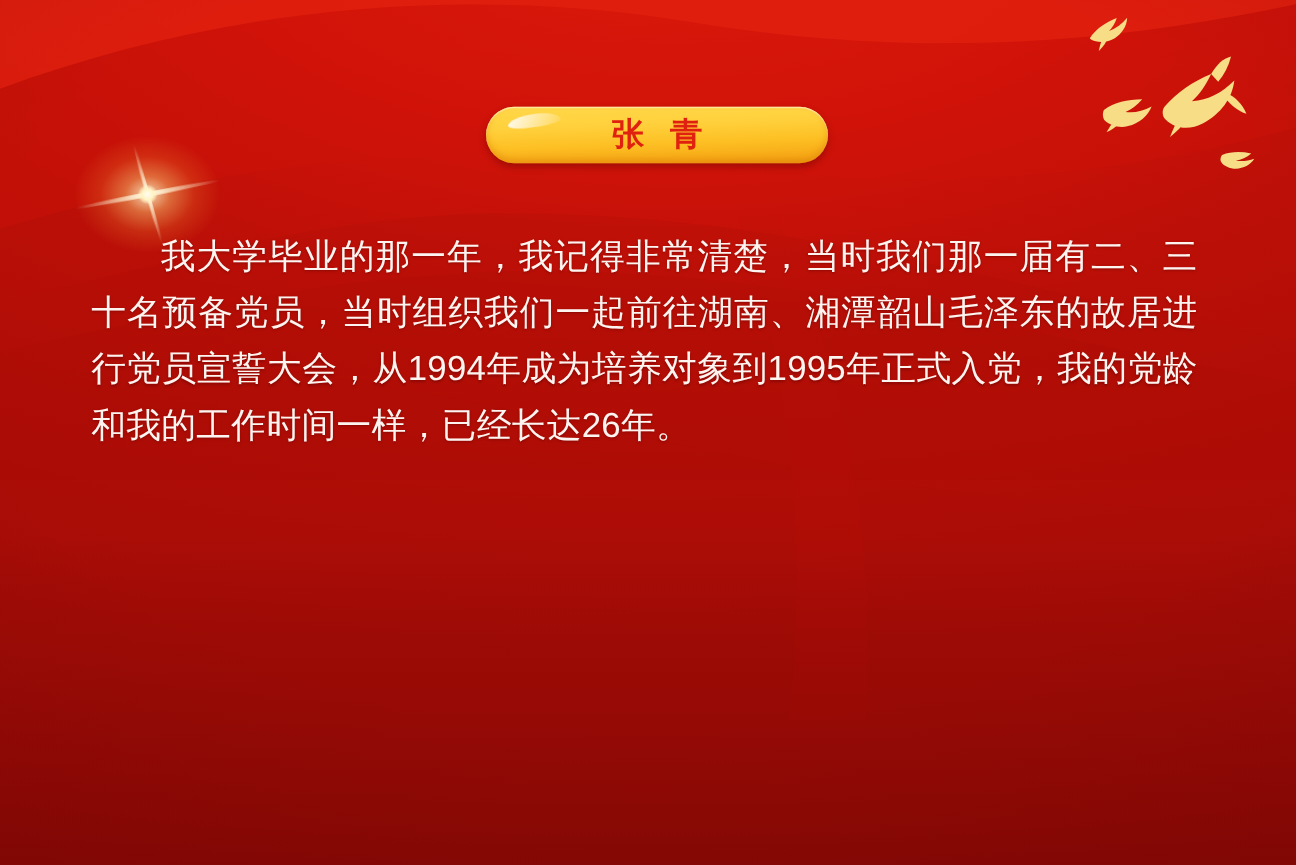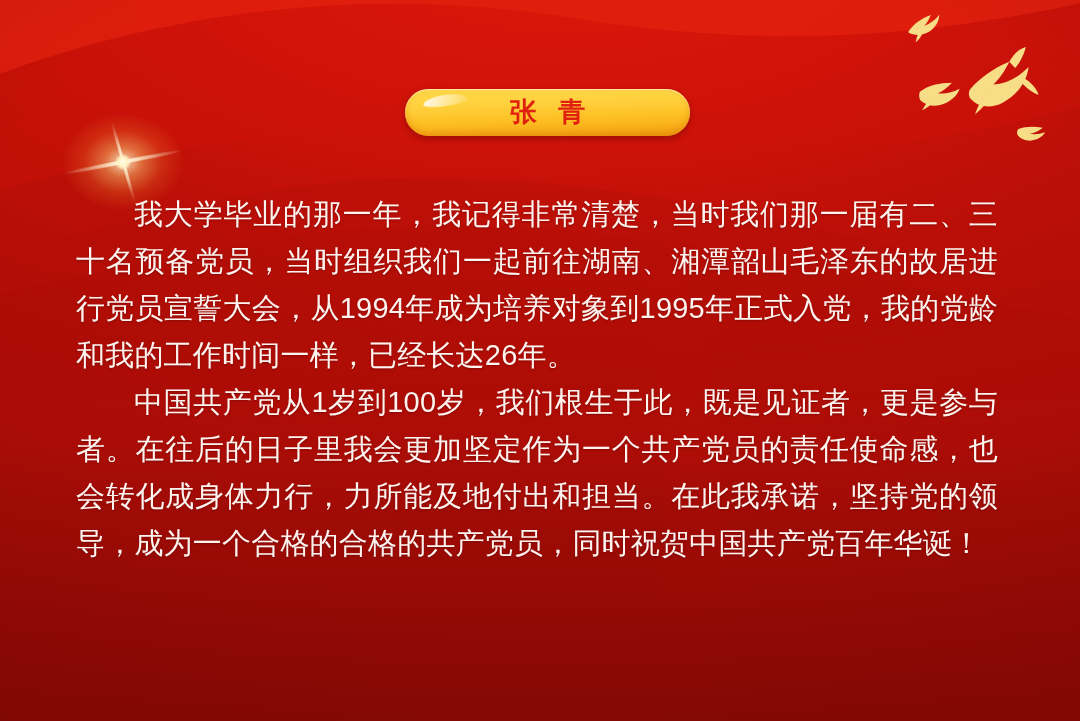--- a/index.html
+++ b/index.html
@@ -241,16 +241,15 @@
     </svg>
   </div>
 
   <div class="name-pill">
     <div class="shine"></div>
     <span class="name-text">张 青</span>
   </div>
 
   <div class="body-text">
     <p>我大学毕业的那一年，我记得非常清楚，当时我们那一届有二、三十名预备党员，当时组织我们一起前往湖南、湘潭韶山毛泽东的故居进行党员宣誓大会，从1994年成为培养对象到1995年正式入党，我的党龄和我的工作时间一样，已经长达26年。</p>
-    <p>中国共产党从1岁到100岁，我们根生于此，既是见证者，更是参与者。在往后的日子里我会更加坚定作为一个共产党员的责任使命感，也会转化成身体力行，力所能及地付出和担当。在此我承诺，坚持党的领导，成为一个合格的合格的共产党员，同时祝贺中国共产党百年华诞！</p>
   </div>
 
 </div>
 
 </body></html>

